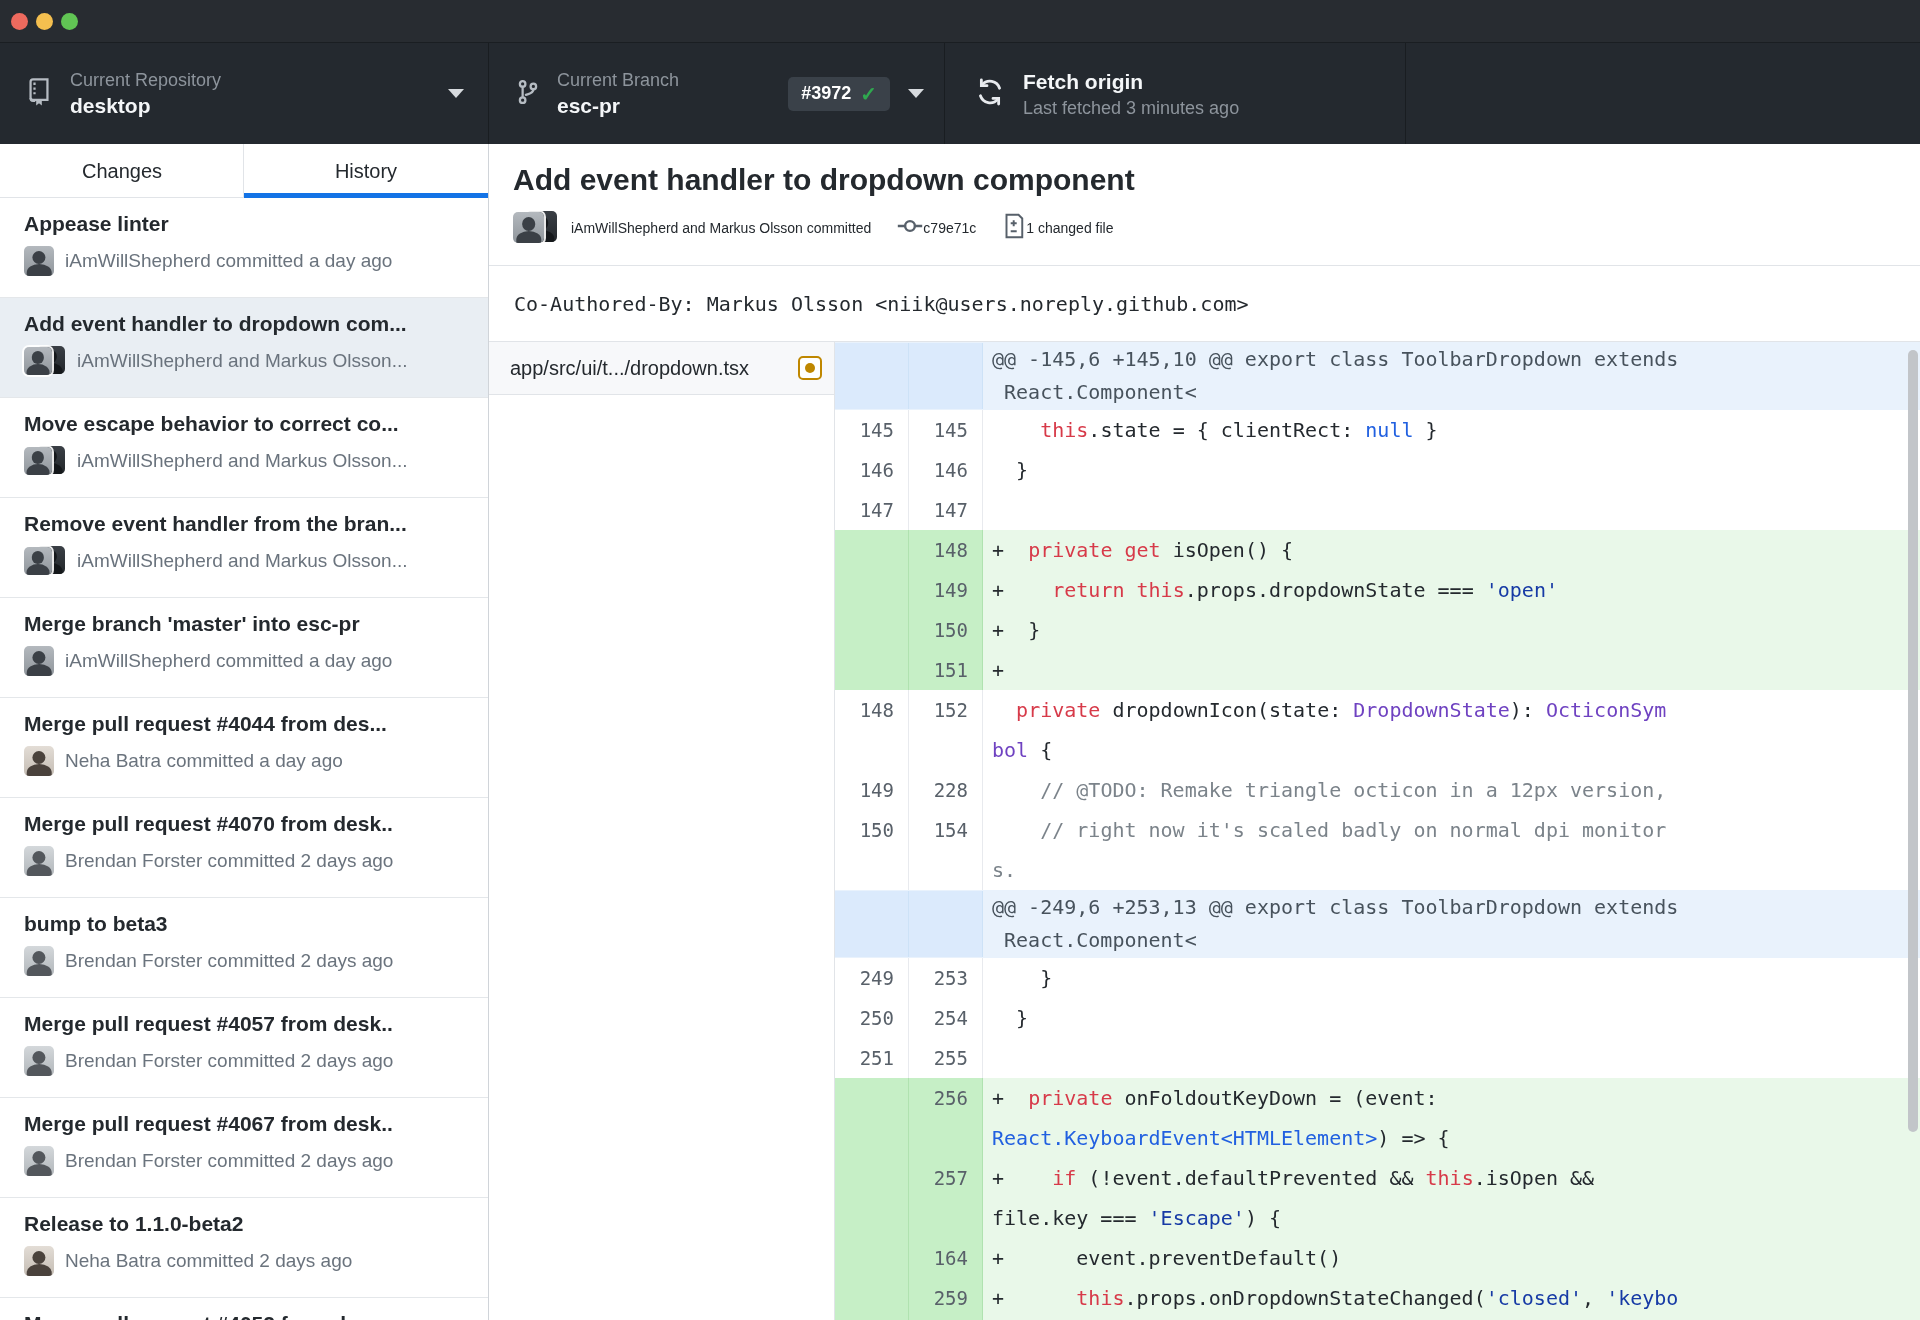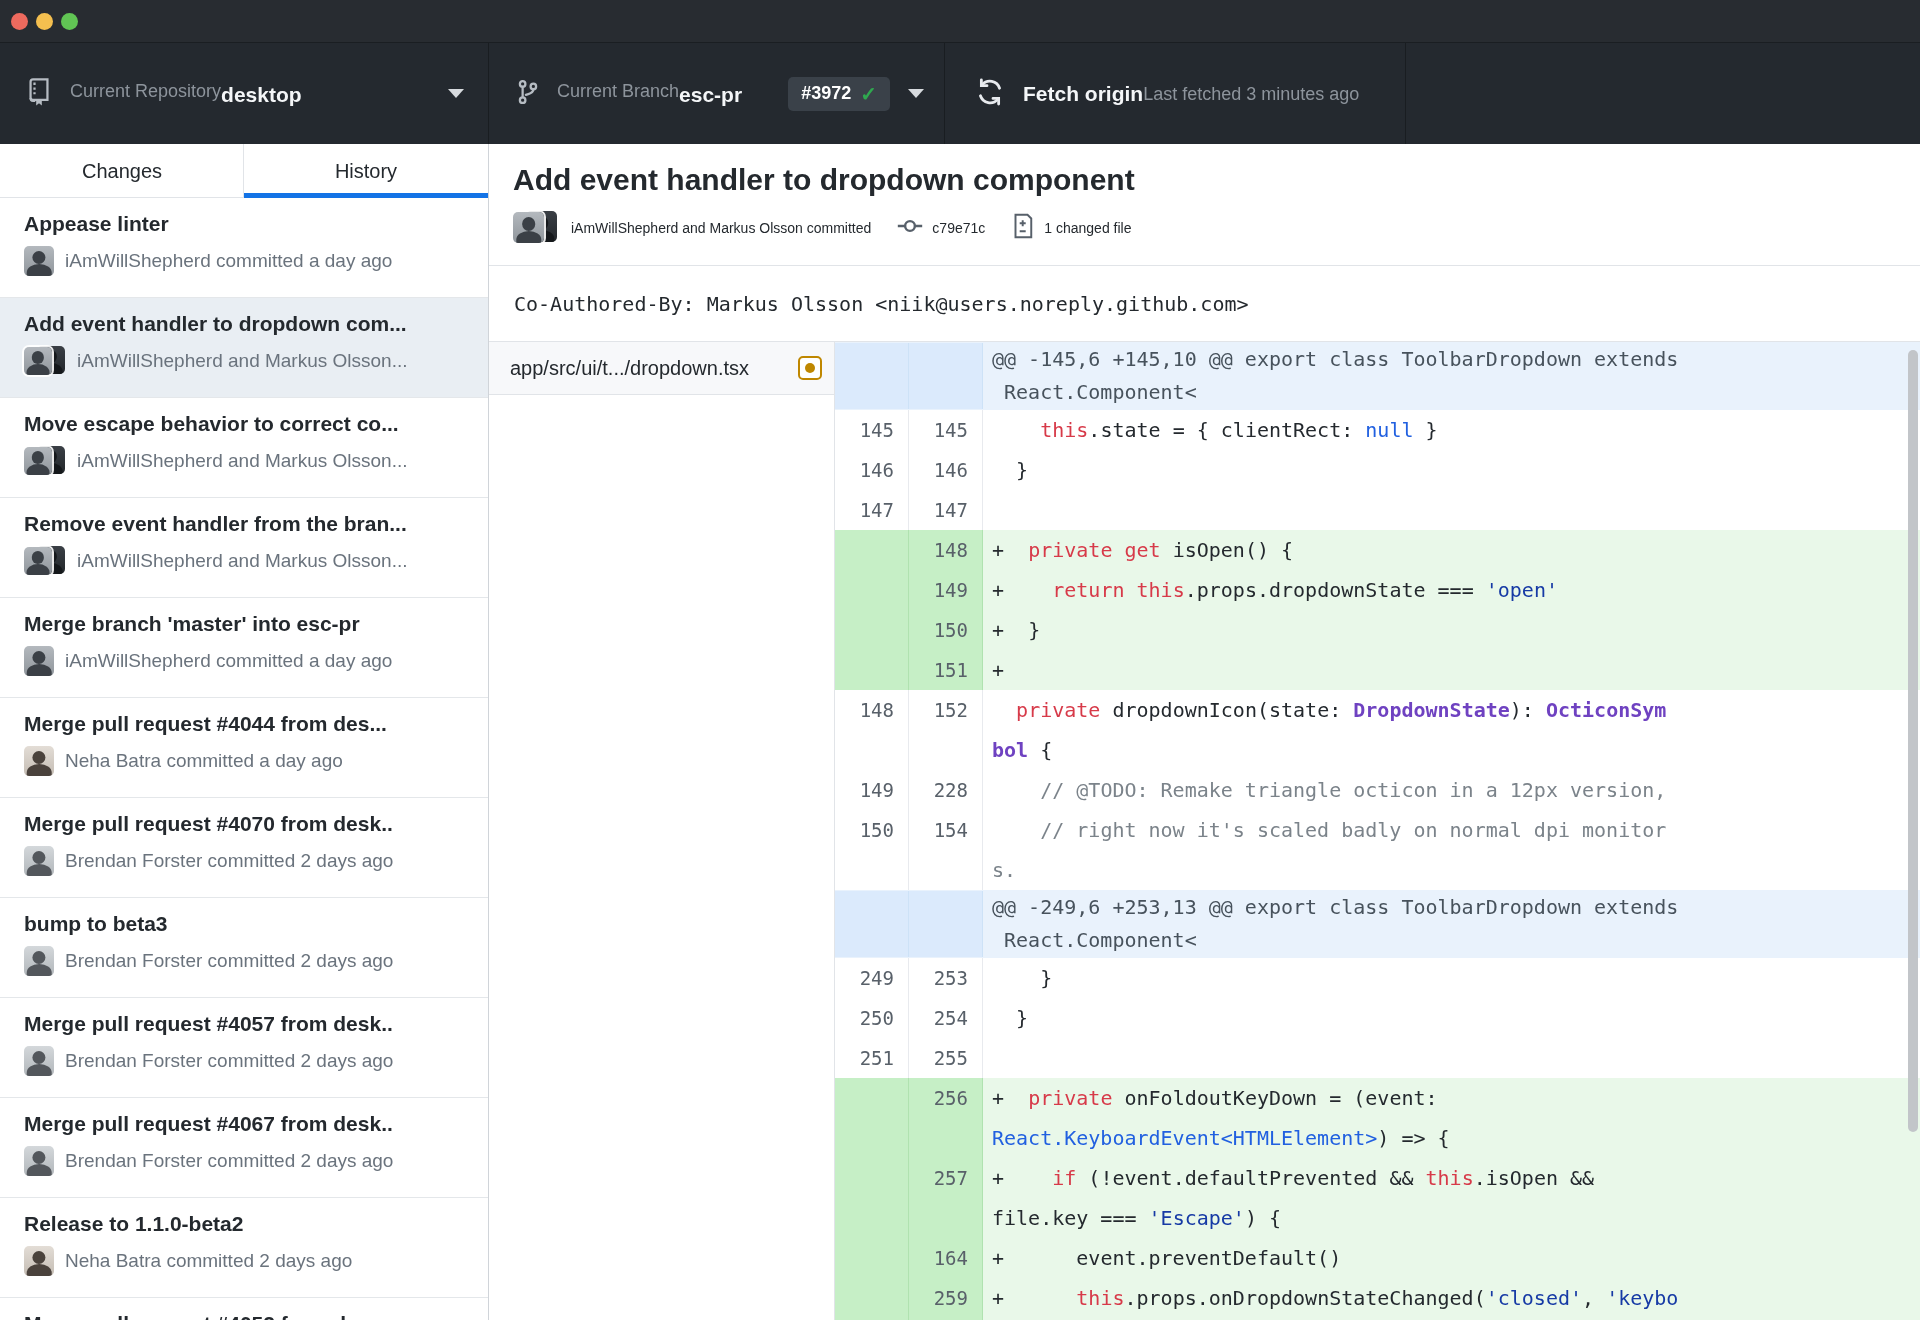--- a/index.html
+++ b/index.html
@@ -11,21 +11,21 @@
   .light.red{left:11px;background:#ee6a5e;}
   .light.yellow{left:36px;background:#f4bf4f;}
   .light.green{left:61px;background:#61c554;}
   
   .toolbar{position:absolute;left:0;top:43px;width:100%;height:101px;background:#24292f;display:flex;}
   .tb-sec{display:flex;align-items:center;height:100%;box-sizing:border-box;border-right:1px solid #191d21;}
   .tb-sec.repo{width:489px;}
   .tb-sec.branch{width:456px;}
   .tb-sec.fetch{width:461px;}
   .tb-icon{flex:none;}
-  .tb-text{display:flex;flex-direction:row;min-width:0;}
+  .tb-text{display:flex;flex-direction:column;min-width:0;}
   .tb-label{font-size:18px;color:#8d949c;line-height:22px;}
   .tb-value{font-size:21px;font-weight:bold;color:#f4f6f8;line-height:26px;margin-top:2px;}
   .caret{width:0;height:0;border:8px solid transparent;border-top:9px solid #d7dade;margin-top:8px;}
   .badge{display:flex;align-items:center;gap:9px;background:#3a4149;border-radius:5px;padding:5px 13px;
          color:#fff;font-size:18px;font-weight:bold;}
   .badge .chk{color:#2fa84f;font-size:20px;font-weight:bold;}
   .fetch-sub{font-size:18px;color:#8d949c;margin-top:3px;}
   
   .sidebar{position:absolute;left:0;top:144px;width:489px;height:1176px;background:#fff;border-right:1px solid #d0d4d9;box-sizing:border-box;}
   .tabs{display:flex;height:54px;}
@@ -56,21 +56,21 @@
   .avatar-group.pair .back{position:absolute;left:13px;top:0;width:28px;height:28px;}
   .avatar-group.pair .front{position:absolute;left:0;top:1px;width:28px;height:28px;z-index:1;box-shadow:0 0 0 2px rgba(255,255,255,.9);}
   
   .main{position:absolute;left:489px;top:144px;width:1431px;height:1016px;background:#fff;}
   .commit-header{box-sizing:border-box;height:122px;padding:18px 24px 0 24px;border-bottom:1px solid #e1e4e8;}
   .main-title{font-size:30px;font-weight:bold;color:#24292e;line-height:36px;}
   .meta-row{margin-top:13px;display:flex;align-items:center;font-size:14px;color:#24292e;}
   .meta-row .avatar-group{margin-right:12px;}
   .meta-row .avatar-group.pair .back,.meta-row .avatar-group.pair .front{width:31px;height:31px;}
   .meta-row .avatar-group.pair{width:46px;height:33px;}
-  .meta-ic{display:flex;align-items:center;gap:9px;margin-left:26px;}
+  .meta-ic{display:flex;align-items:center;margin-left:26px;}
   .coauthor{box-sizing:border-box;height:76px;display:flex;align-items:center;padding-left:25px;border-bottom:1px solid #e1e4e8;
             font-family:"DejaVu Sans Mono",monospace;font-size:20px;color:#24292e;}
   .content{display:flex;height:978px;}
   .file-panel{width:346px;flex:none;box-sizing:border-box;border-right:1px solid #e1e4e8;background:#fff;}
   .file-row{box-sizing:border-box;height:53px;background:#f7f8fa;border-bottom:1px solid #e1e4e8;
             display:flex;align-items:center;padding:0 12px 0 21px;}
   .file-path{font-size:20px;color:#24292e;white-space:nowrap;overflow:hidden;flex:1;}
   .mod-icon{flex:none;width:20px;height:20px;border:2.5px solid #bf8700;border-radius:5px;position:relative;margin-left:10px;background:#fff;}
   .mod-icon::after{content:"";position:absolute;left:50%;top:50%;width:10px;height:10px;margin:-5px 0 0 -5px;border-radius:50%;background:#bf8700;}
   
@@ -82,21 +82,21 @@
   .ctx .gut{background:#fff;border-right:1px solid #e8eaee;}
   .ctx .code{background:#fff;}
   .add .gut{background:#c6efc6;border-right:1px solid #b0e2b0;}
   .add .code{background:#e9f8e9;}
   .hunk{background:#e9f2fc;padding:1px 0;}
   .hunk .gut{background:#dbeafc;border-right:1px solid #cde2f7;}
   .hunk .cl{height:33px;line-height:33px;color:#47525c;}
   .tk-k{color:#d73a49;}
   .tk-s{color:#163aa5;}
   .tk-b{color:#2160e0;}
-  .tk-t{color:#6f42c1;font-weight:bold;}
+  .tk-t{color:#6f42c1;}
   .tk-c{color:#7b838a;}
   .vscroll{position:absolute;right:2px;top:8px;width:10px;height:782px;border-radius:5px;background:#c2c5c9;}
 </style>
 </head>
 <body>
 
 <div class="window">
 
   <div class="titlebar">
     <span class="light red"></span>

